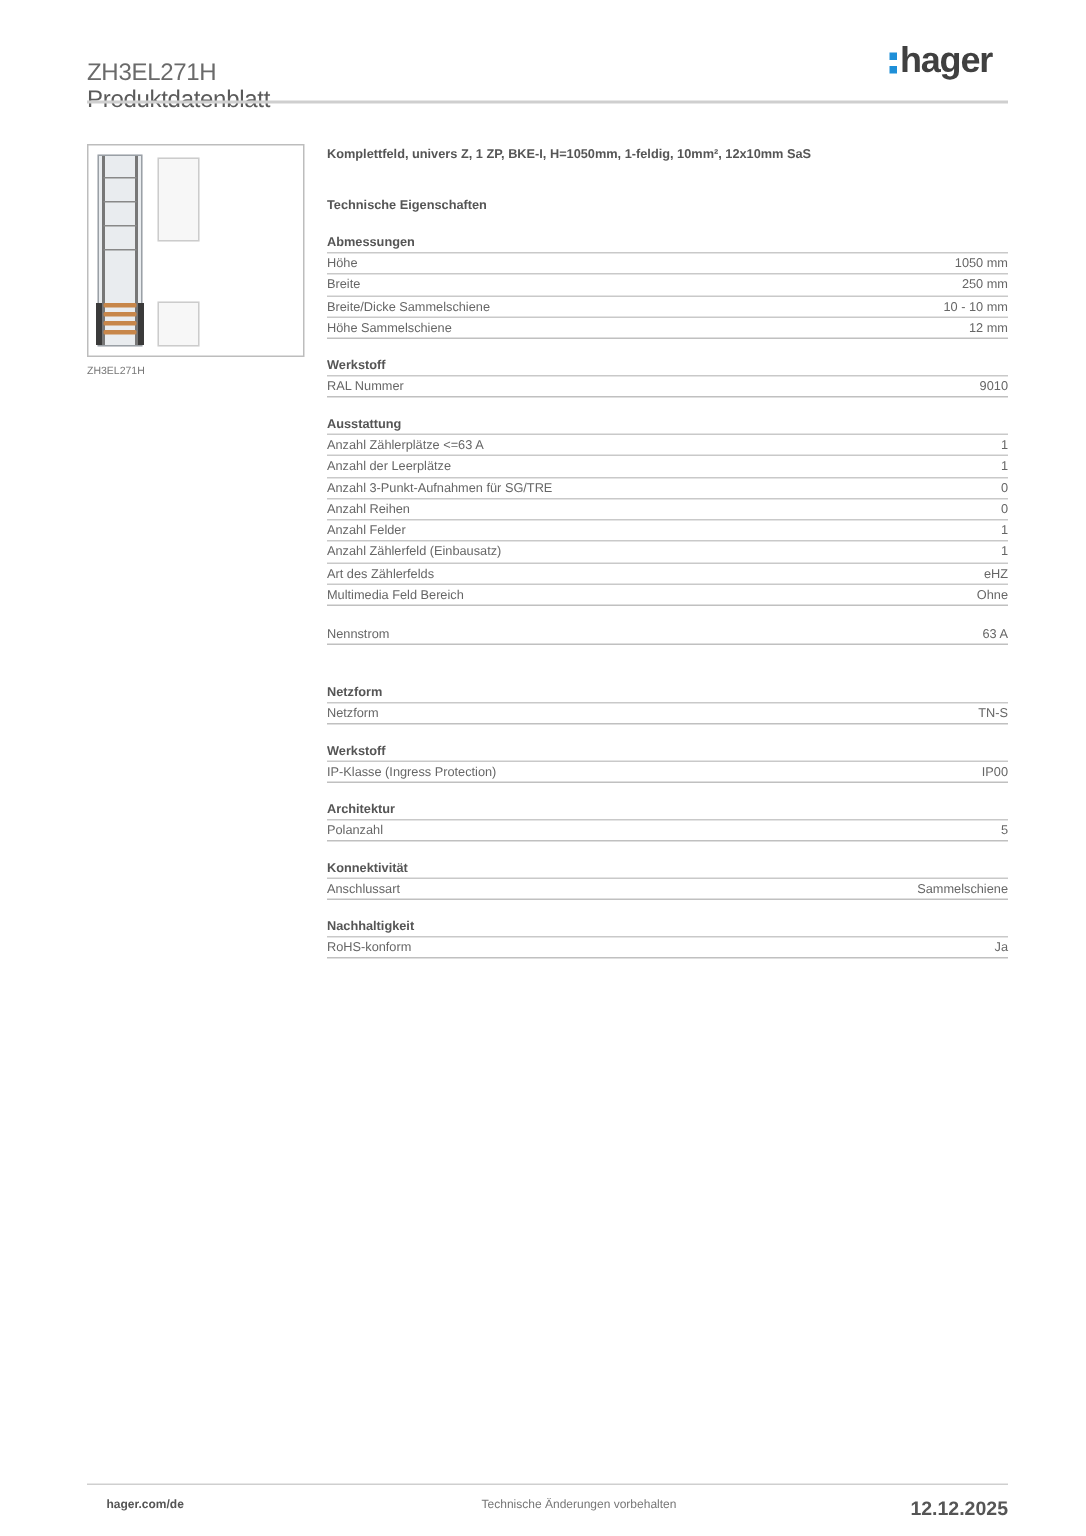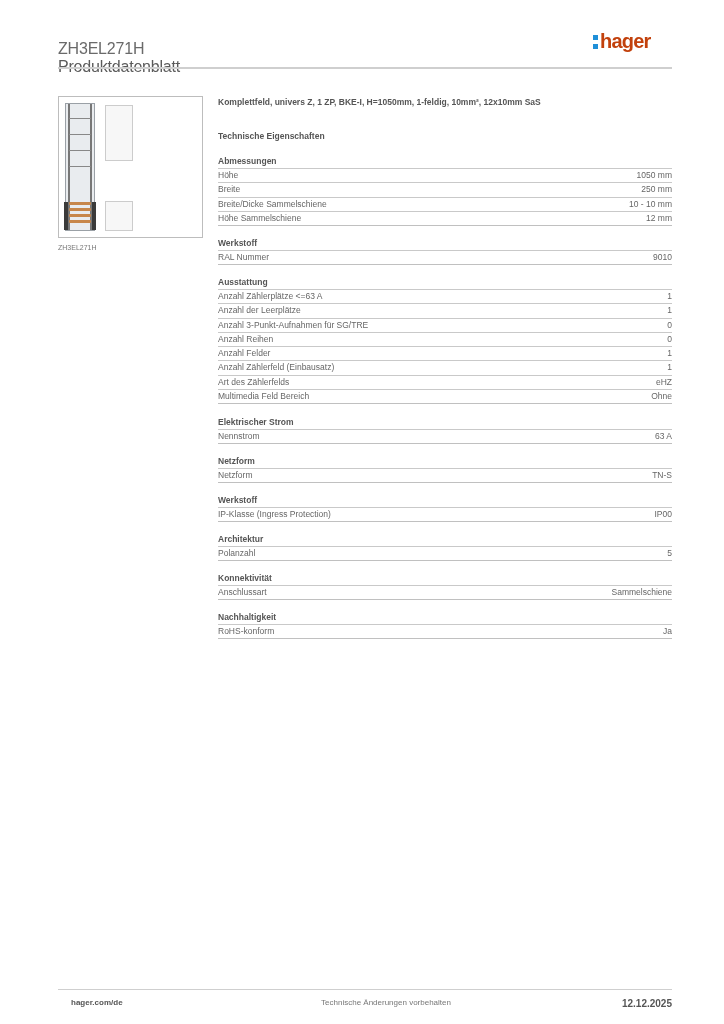--- a/index.html
+++ b/index.html
@@ -1,20 +1,20 @@
 <!DOCTYPE html>
 <html><head>
 <meta charset="utf-8">
 <style>
   html, body { margin:0; padding:0; background:#ffffff; }
   body { width:724px; height:1024px; position:relative; overflow:hidden; font-family:"Liberation Sans", sans-serif; color:#555; }
   .header-title { position:absolute; left:58px; top:22px; font-size:16px; font-weight:normal; color:#5a5a5a; letter-spacing:-0.2px;margin-top:36px; }
   .header-sub { position:absolute; left:58px; top:40px; font-size:16px; color:#6a6a6a; letter-spacing:-0.2px; }
   .header-rule { position:absolute; left:58px; top:67px; width:614px; height:2px; background:#cfcfcf; }
-  .logo { position:absolute; left:593px; top:28px; font-size:20px; font-weight:bold; color:#c2410c; letter-spacing:-0.8px; line-height:26px; }
+  .logo { position:absolute; left:593px; top:28px; font-size:24px; font-weight:bold; color:#404040; letter-spacing:-0.8px; line-height:26px; }
   .logo .colon { display:inline-block; width:5px; height:17px; position:relative; top:2px; margin-right:2px; }
   .logo .colon::before, .logo .colon::after { content:""; position:absolute; left:0; width:5px; height:5px; background:#1e8fd8; }
   .logo .colon::before { top:2px; } .logo .colon::after { top:11px; }
 
   .img-box { position:absolute; left:58px; top:96px; width:143px; height:140px; border:1px solid #bdbdbd; background:#fff; }
   .img-caption { position:absolute; left:58px; top:244px; font-size:7px; color:#777; }
   .panel-frame { position:absolute; left:6px; top:6px; width:28px; height:126px; background:#e9ecef; border:1px solid #9aa0a6; }
   .panel-frame .rail { position:absolute; width:2px; top:0; bottom:0; background:#777; }
   .panel-frame .grid { position:absolute; left:3px; right:3px; height:1px; background:#888; }
   .panel-frame .bar { position:absolute; left:3px; right:3px; height:3px; background:#c7864a; border-radius:1px; }
@@ -25,21 +25,21 @@
   .tech-title { position:absolute; left:218px; top:131px; font-size:8.5px; font-weight:bold; color:#555; }
 
   .section { position:absolute; left:218px; width:454px; }
   .sec-head { font-size:8.5px; font-weight:bold; color:#555; height:13px; line-height:13px; border-bottom:1.5px solid #c9c9c9; }
   .row { display:flex; justify-content:space-between; font-size:8.5px; color:#666; height:13.3px; line-height:13.3px; border-bottom:1px solid #c9c9c9; }
   .row:last-child { border-bottom:1.5px solid #c0c0c0; }
 
   .footer-rule { position:absolute; left:58px; top:989px; width:614px; height:1px; background:#cfcfcf; }
   .footer-left { position:absolute; left:58px; top:998px; font-size:8px; font-weight:bold; color:#555;padding-left:13px; }
   .footer-mid { position:absolute; left:0; width:724px; text-align:center; top:998px; font-size:8px; color:#777;padding-left:24px; }
-  .footer-right { position:absolute; right:52px; top:998px; font-size:10px; font-weight:bold; color:#555; }
+  .footer-right { position:absolute; right:52px; top:998px; font-size:13px; font-weight:bold; color:#555; }
 </style>
 </head>
 <body>
 
 <div>
   <div class="header-title">Produktdatenblatt</div>
   <div class="header-sub">ZH3EL271H</div>
   <div class="logo"><span class="colon"></span><span>hager</span></div>
   <div class="header-rule"></div>
 </div>
@@ -123,21 +123,20 @@
       <div class="row">
         <span>Art des Zählerfelds</span>
         <span>eHZ</span>
       </div>
       <div class="row">
         <span>Multimedia Feld Bereich</span>
         <span>Ohne</span>
       </div>
     </div>
     <div class="section" style="top: 416px;">
-      <div class="sec-head">Elektrischer Strom</div>
       <div class="row">
         <span>Nennstrom</span>
         <span>63 A</span>
       </div>
     </div>
     <div class="section" style="top: 455px;">
       <div class="sec-head">Netzform</div>
       <div class="row">
         <span>Netzform</span>
         <span>TN-S</span>

